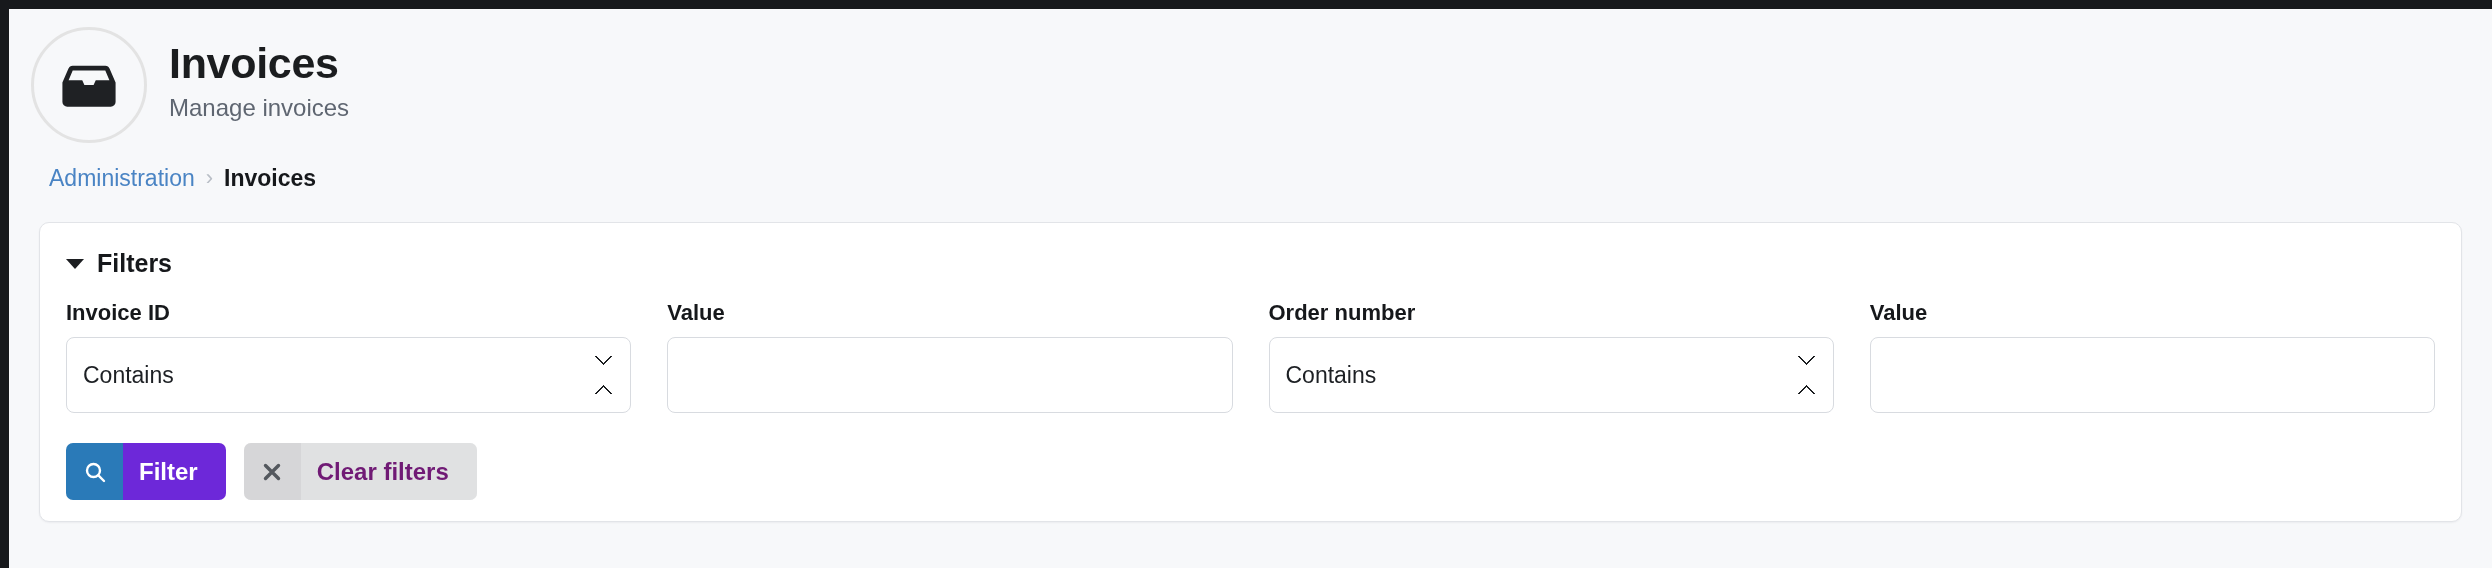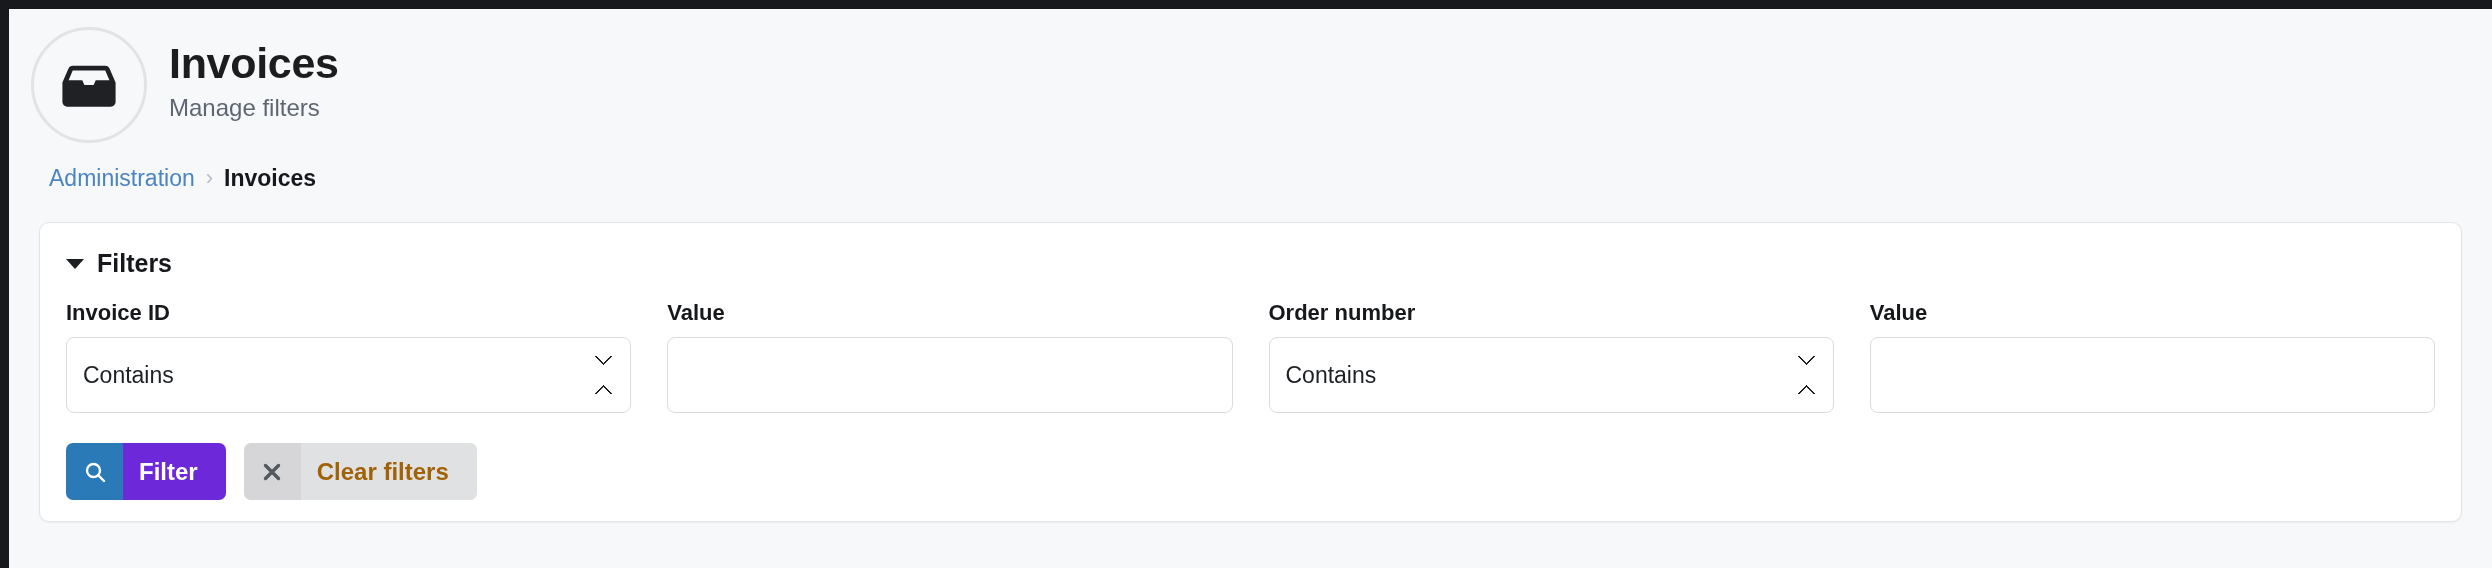--- a/index.html
+++ b/index.html
@@ -226,40 +226,40 @@
     padding: 0 28px 0 16px;
     font-size: 24px;
     font-weight: bold;
     white-space: nowrap;
   }
 
   .btn-primary .btn-icon { background: #2a7ab8; }
   .btn-primary .btn-label { background: #6d28d9; color: #ffffff; }
 
   .btn-secondary .btn-icon { background: #d6d6d8; }
-  .btn-secondary .btn-label { background: #e0e1e2; color: #a16207; }
+  .btn-secondary .btn-label { background: #e0e1e2; color: #701a75; }
 
   .btn-icon svg { width: 24px; height: 24px; display: block; }
 </style>
 </head>
 <body>
 
 <div class="viewport-frame"></div>
 
 <div class="page">
 
   <div class="page-header">
     <div class="header-avatar">
       <svg viewBox="0 0 24 24" aria-hidden="true">
         <path fill="#1f2124" d="M20.54 5.23A2 2 0 0 0 18.74 4H5.26a2 2 0 0 0-1.8 1.23L1 11v8a2 2 0 0 0 2 2h18a2 2 0 0 0 2-2v-8l-2.46-5.77zM5.26 6h13.48l1.7 4H14.8l-.9 2h-3.8l-.9-2H3.56l1.7-4z"></path>
       </svg>
     </div>
     <div class="header-text">
       <div class="page-title">Invoices</div>
-      <div class="page-subtitle">Manage filters</div>
+      <div class="page-subtitle">Manage invoices</div>
     </div>
   </div>
 
   <nav class="breadcrumb">
     <a class="crumb-link" href="#">Administration</a>
     <span class="crumb-sep">›</span>
     <span class="crumb-current">Invoices</span>
   </nav>
 
   <section class="filters-card">

